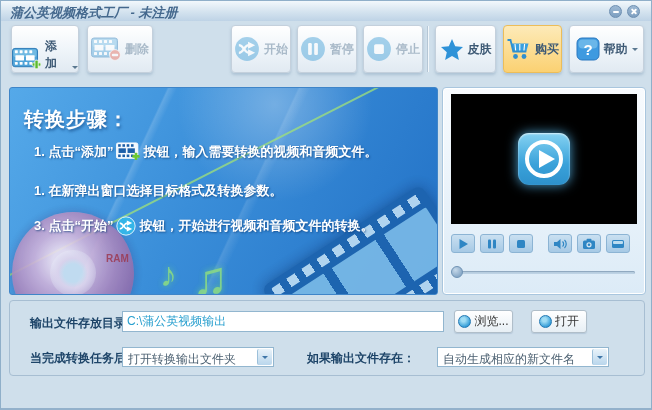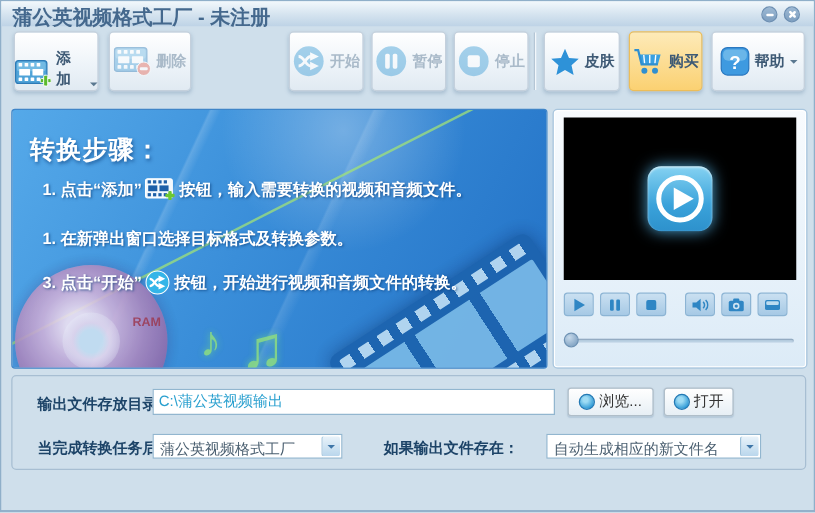--- a/index.html
+++ b/index.html
@@ -6,21 +6,21 @@
   body{
     width:652px;height:410px;overflow:hidden;position:relative;
     font-family:"Liberation Sans","DejaVu Sans",sans-serif;
     -webkit-font-smoothing:antialiased;
   }
   .window{position:absolute;inset:0;background:#cfdfeb;border:1px solid #8fafc9;
     border-bottom:2px solid #93b1cb;box-sizing:border-box;}
   
   .titlebar{position:absolute;top:0;left:0;right:0;height:20px;
     background:linear-gradient(#f2f8fc,#d4e3ef 55%,#bed3e6);}
-  .title{position:absolute;left:9px;top:3px;font-size:16px;font-weight:bold;color:#44688d;}
+  .title{position:absolute;left:9px;top:3px;font-size:13px;font-weight:bold;color:#44688d;font-style:italic;}
   .winbtn{position:absolute;top:4px;width:13px;height:13px;border-radius:50%;
     background:linear-gradient(#9db9d4,#7e9fc0);border:1px solid #6d8fb2;box-sizing:border-box;}
   .winbtn.min{right:29px;}
   .winbtn.close{right:11px;}
   .winbtn.min::after{content:"";position:absolute;left:2.5px;top:5px;width:6px;height:2px;background:#fff;border-radius:1px;}
   .winbtn.close::before,.winbtn.close::after{content:"";position:absolute;left:5px;top:2px;width:1.8px;height:7px;background:#fff;border-radius:1px;}
   .winbtn.close::before{transform:rotate(45deg);}
   .winbtn.close::after{transform:rotate(-45deg);}
   
   .tbtn{position:absolute;top:24px;height:48px;border-radius:4px;border:1px solid #c4d0dc;
@@ -326,32 +326,32 @@
     </div>
     <div class="seek">
       <div class="seek-track"></div>
       <div class="seek-thumb"></div>
     </div>
   </div>
 
   <div class="outbox">
     <span class="lbl" style="left:20px;top:14px;">输出文件存放目录：</span>
     <input class="dirinput" type="text" readonly="" value="C:\蒲公英视频输出" style="">
-    <div class="obtn" style="left:444px;width:69px;">
+    <div class="obtn" style="left:444px;width:59px;">
       <span class="reel"></span>
       <span>浏览...</span>
     </div>
     <div class="obtn" style="left:521px;width:56px;">
       <span class="reel"></span>
       <span>打开</span>
     </div>
 
     <span class="lbl" style="left:20px;top:49px;">当完成转换任务后：</span>
     <div class="select" style="left:112px;width:152px;">
-      <span class="selval">蒲公英视频格式工厂</span>
+      <span class="selval">打开转换输出文件夹</span>
       <span class="selarr">
           <span class="arr"></span>
         </span>
     </div>
 
     <span class="lbl" style="left:297px;top:49px;">如果输出文件存在：</span>
     <div class="select" style="left:407px;width:172px;margin-left:20px;">
       <span class="selval">自动生成相应的新文件名</span>
       <span class="selarr">
           <span class="arr"></span>

